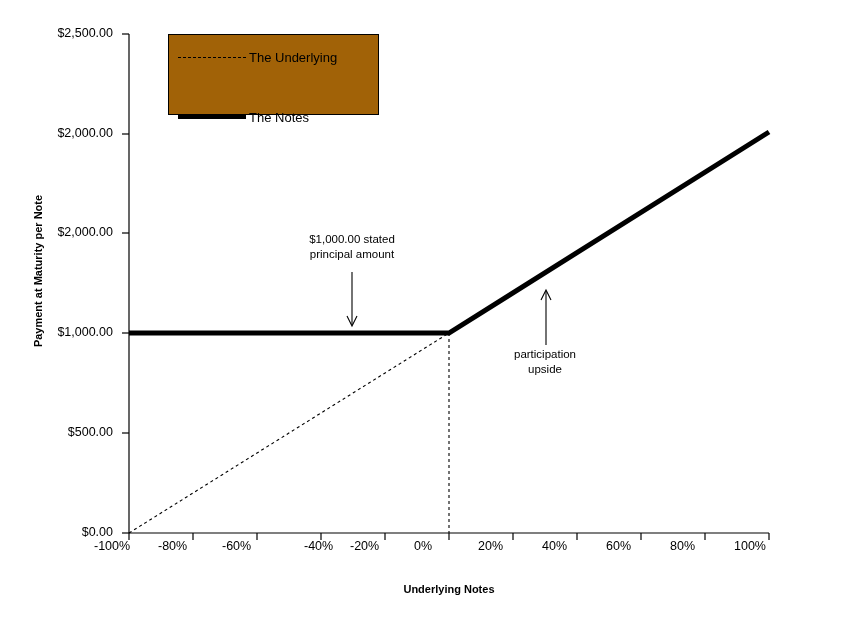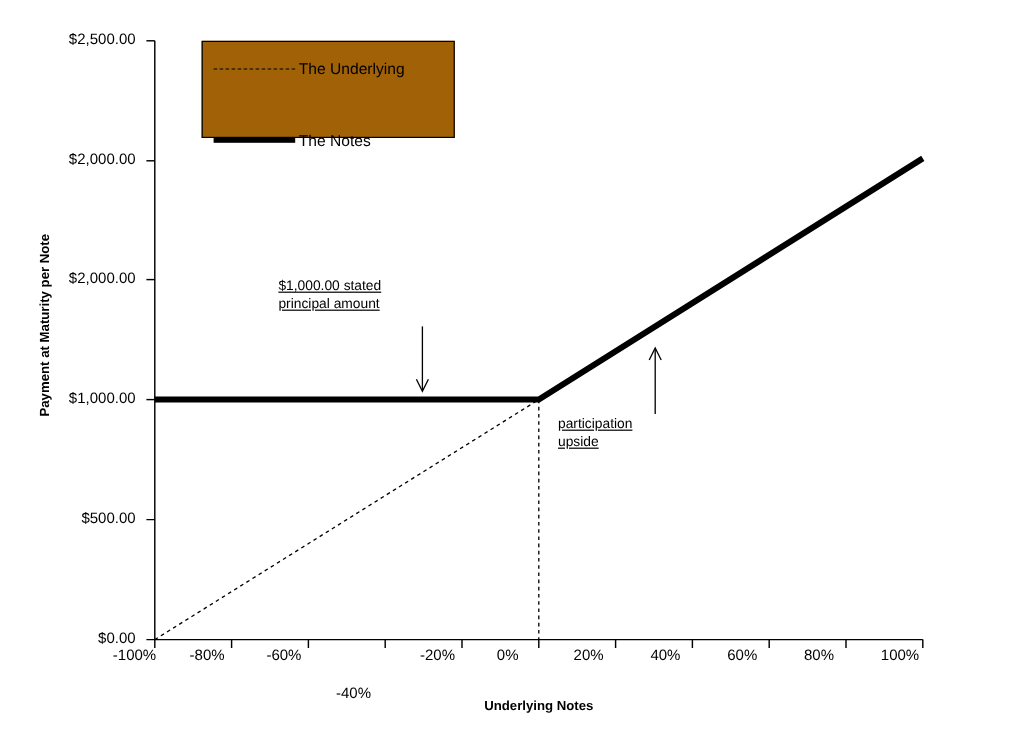--- a/index.html
+++ b/index.html
@@ -110,22 +110,22 @@
   .legend-label {
     font-size: 13px;
     white-space: nowrap;
     margin-left: 1px;
   }
 
   
   .annotation-text {
     font-size: 11.5px;
     line-height: 1.28;
-    white-space: nowrap;
-    text-decoration: underline;
+    text-align: center;
+    white-space: nowrap;
   }
   #ann-principal-text {
     left: 232px;
     top: 232px;
     width: 240px;
   }
   #ann-upside-text {
     left: 465px;
     top: 347px;
     width: 160px;
@@ -197,21 +197,21 @@
   <div class="abs ytick-label-wrap" style="top:426px;">
     <div class="abs ytick-label">$500.00</div>
   </div>
   <div class="abs ytick-label-wrap" style="top:526px;">
     <div class="abs ytick-label">$0.00</div>
   </div>
 
   <div class="abs xtick-label" style="left:129px;">-100%</div>
   <div class="abs xtick-label" style="left:193px;">-80%</div>
   <div class="abs xtick-label" style="left:257px;">-60%</div>
-  <div class="abs xtick-label" style="left:315px;margin-top:32px;">-40%</div>
+  <div class="abs xtick-label" style="left:339px;">-40%</div>
   <div class="abs xtick-label" style="left:385px;">-20%</div>
   <div class="abs xtick-label" style="left:449px;">0%</div>
   <div class="abs xtick-label" style="left:513px;">20%</div>
   <div class="abs xtick-label" style="left:577px;">40%</div>
   <div class="abs xtick-label" style="left:641px;">60%</div>
   <div class="abs xtick-label" style="left:705px;">80%</div>
   <div class="abs xtick-label" style="left:769px;">100%</div>
 
   <div class="abs" id="y-axis-title">Payment at Maturity per Note</div>
   <div class="abs" id="x-axis-title">Underlying Notes</div>

